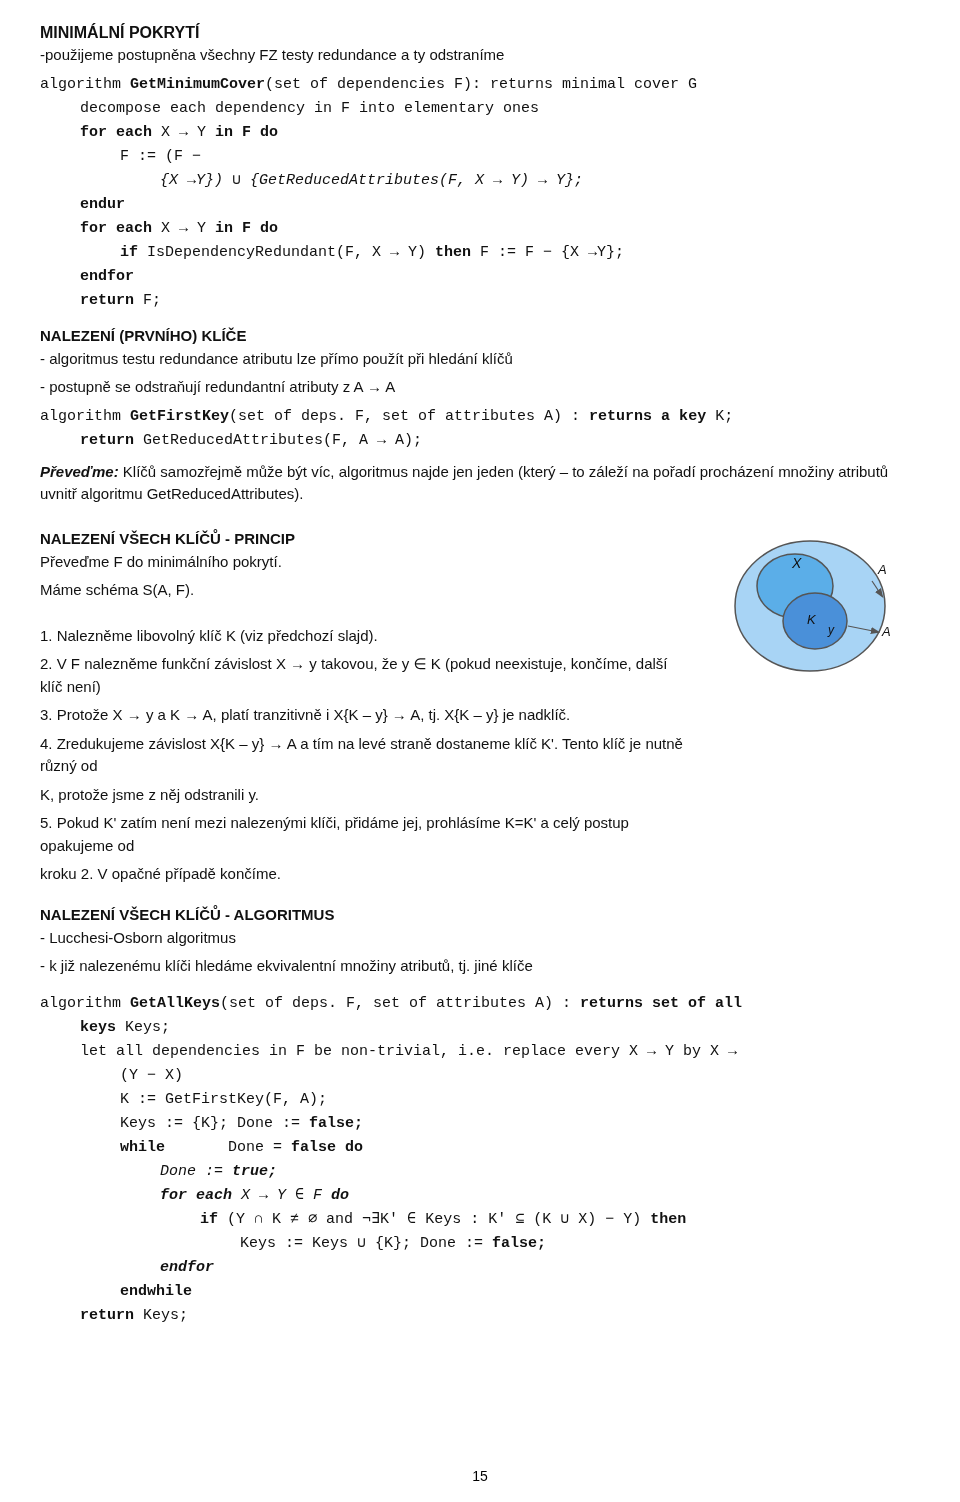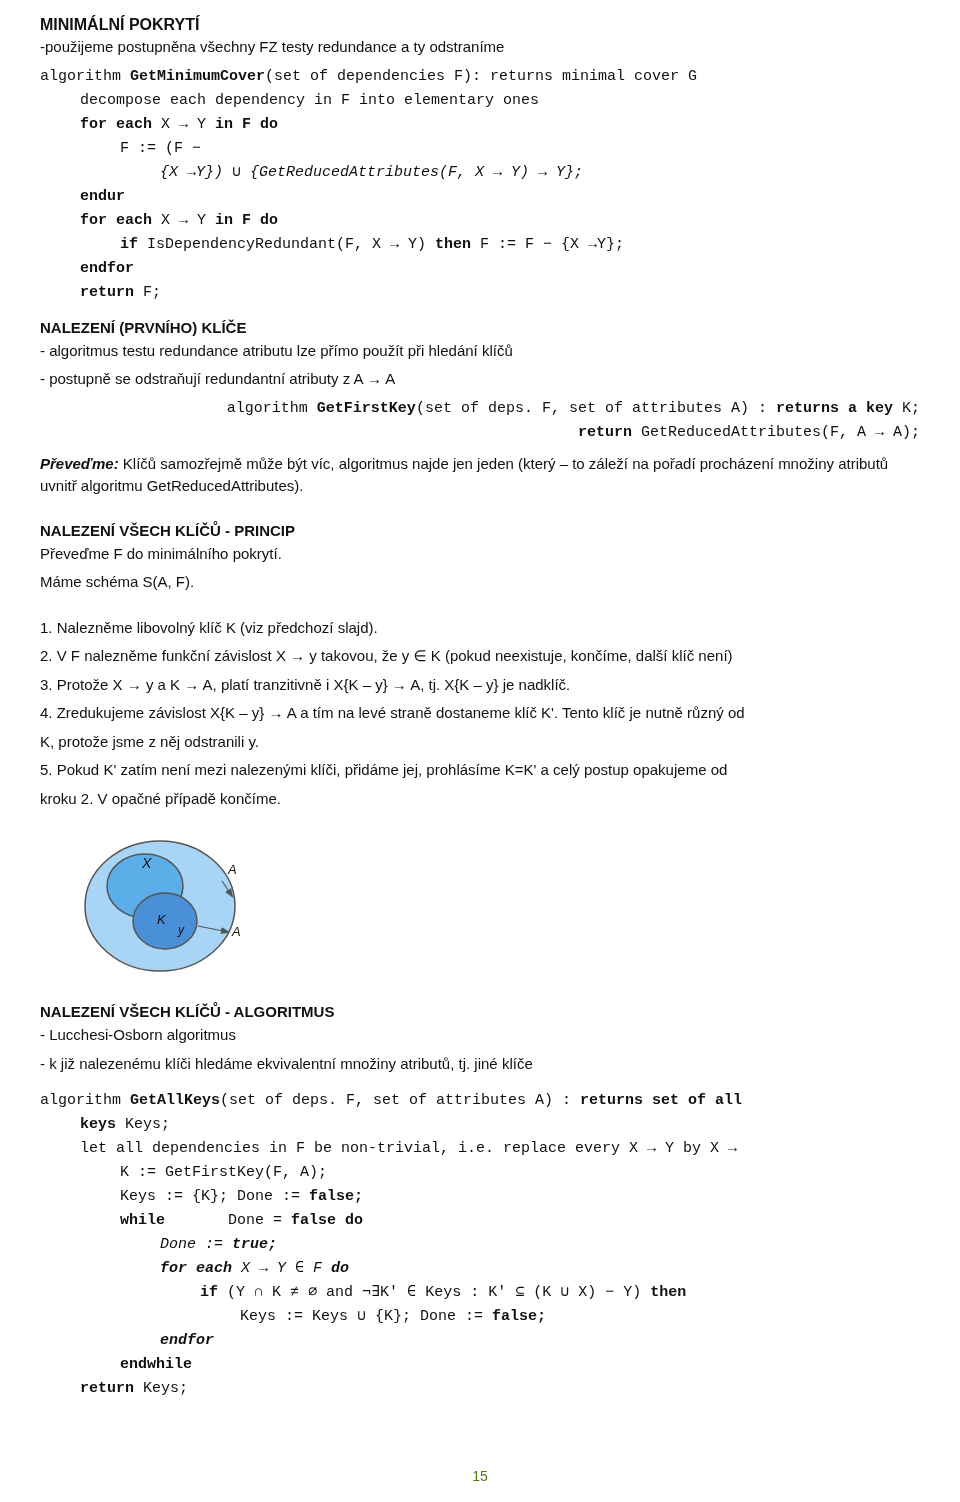--- a/index.html
+++ b/index.html
@@ -6,21 +6,21 @@
     body {
       background: #fff;
       font-family: Arial, sans-serif;
       font-size: 15px;
       color: #111;
       width: 960px;
       min-height: 1502px;
       position: relative;
     }
     .page-content {
-      padding: 16px 40px 60px 40px;
+      padding: 24px 40px 60px 40px;
     }
     h2 {
       font-size: 16px;
       font-weight: bold;
       margin-bottom: 2px;
     }
     p {
       margin-bottom: 6px;
       line-height: 1.5;
     }
@@ -44,40 +44,40 @@
     .indent3 { margin-left: 120px; font-style: italic; }
     .indent4 { margin-left: 160px; }
     .indent5 { margin-left: 200px; }
     .text-normal {
       font-family: Arial, sans-serif;
       font-size: 15px;
       line-height: 1.5;
     }
     .diagram-area {
       display: flex;
-      flex-direction: column;
+      flex-direction: row;
       align-items: flex-start;
       margin: 10px 0;
     }
     .diagram-text {
       flex: 1;
     }
     .diagram-svg {
       width: 200px;
       flex-shrink: 0;
       margin-left: 30px;
       margin-top: -10px;
     }
     .page-number {
       position: absolute;
       bottom: 18px;
       left: 50%;
       transform: translateX(-50%);
       font-size: 14px;
-      color: #4d7c0f;
+      color: #000000;
     }
   </style>
 </head>
 <body>
 
 <div class="page-content">
 
   <h2>MINIMÁLNÍ POKRYTÍ</h2>
   <p class="text-normal">-použijeme postupněna všechny FZ testy redundance a ty odstraníme</p>
 
@@ -93,21 +93,21 @@
     <div class="indent1"><span class="kw">for each</span> X → Y <span class="kw">in F do</span></div>
     <div class="indent2"><span class="kw">if</span> IsDependencyRedundant(F, X → Y) <span class="kw">then</span> F := F − {X →Y};</div>
     <div class="indent1"><span class="kw">endfor</span></div>
     <div class="indent1"><span class="kw">return</span> F;</div>
   </div>
 
   <div class="section-title">NALEZENÍ (PRVNÍHO) KLÍČE</div>
   <p class="text-normal">- algoritmus testu redundance atributu lze přímo použít při hledání klíčů</p>
   <p class="text-normal">- postupně se odstraňují redundantní atributy z A → A</p>
 
-  <div class="code-block" style="text-align:right;">
+  <div class="code-block" style="">
     <div>
       algorithm <span class="bold">GetFirstKey</span>(set of deps. F, set of attributes A) : <span class="kw">returns a key</span> K;
     </div>
     <div class="indent1">
       <span class="kw">return</span> GetReducedAttributes(F, A → A);
     </div>
   </div>
 
   <p class="text-normal" style="margin-top:8px;">
     <span class="bold italic">Převeďme:</span><span> Klíčů samozřejmě může být víc, algoritmus najde jen jeden (který – to záleží na pořadí procházení množiny atributů uvnitř algoritmu GetReducedAttributes).</span>
@@ -165,20 +165,23 @@
     <div>
       algorithm <span class="bold">GetAllKeys</span>(set of deps. F, set of attributes A) : <span class="kw">returns set of all</span>
     </div>
     <div class="indent1">
       <span class="kw">keys</span> Keys;
     </div>
     <div class="indent1">
       let all dependencies in F be non-trivial, i.e. replace every X → Y by X →
     </div>
     <div class="indent2">
+      (Y − X)
+    </div>
+    <div class="indent2">
       K := GetFirstKey(F, A);
     </div>
     <div class="indent2">
       Keys := {K}; Done := <span class="kw">false;</span>
     </div>
     <div class="indent2">
       <span class="kw">while</span>&nbsp;&nbsp;&nbsp;&nbsp;&nbsp;&nbsp;&nbsp;Done = <span class="kw">false do</span>
     </div>
     <div class="indent3">
       Done := <span class="kw">true;</span>

